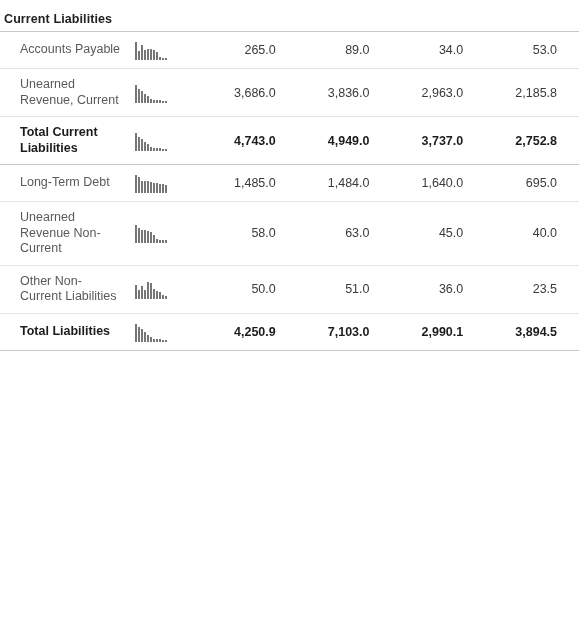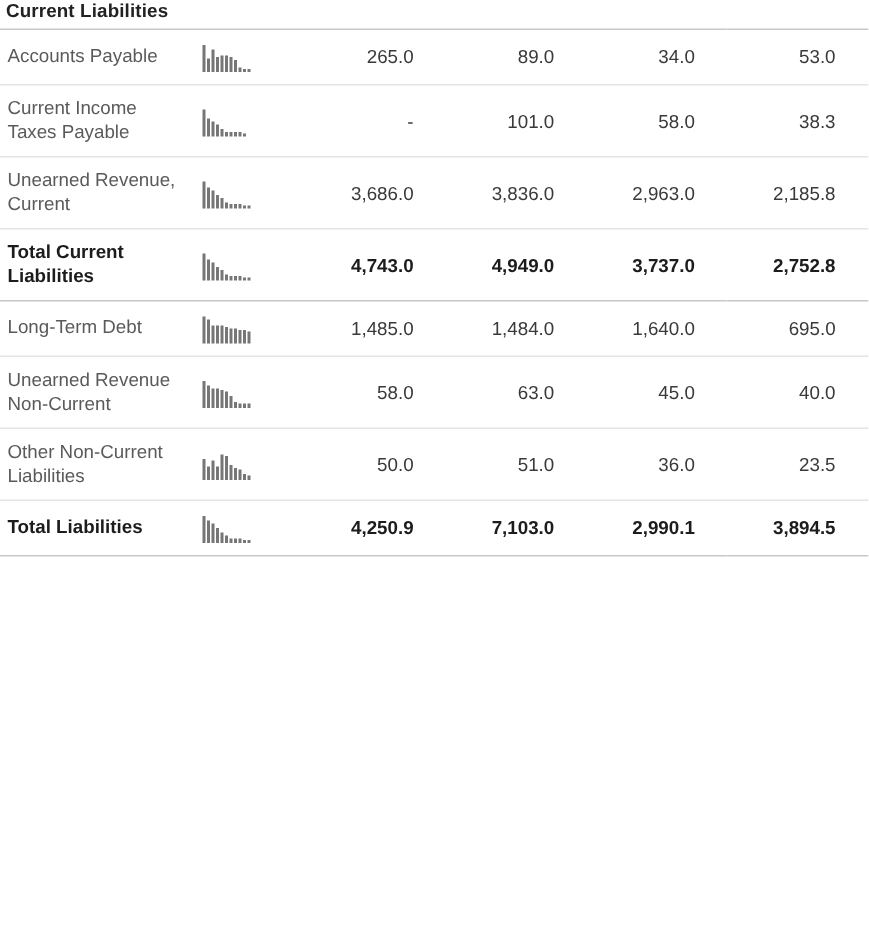--- a/index.html
+++ b/index.html
@@ -21,21 +21,21 @@
     border-collapse: collapse;
     table-layout: fixed;
   }
 
   .financial-table col.c-label   { width: 122px; }
   .financial-table col.c-spark   { width: 82px;  }
   .financial-table col.c-val     { width: 93.75px; }
 
   
   tr.section-header > td {
-    padding: 0 0 4px 4px;
+    padding: 12px 0 4px 4px;
     vertical-align: bottom;
     border-bottom: 1px solid #c8c8c8;
     margin-left: 36px;
   }
   tr.section-header .section-title {
     font-size: 12.5px;
     font-weight: bold;
     color: #222222;
     line-height: 15px;
     letter-spacing: 0.1px;
@@ -44,21 +44,21 @@
     padding-top: 40px;
   }
 
   
   tr.data-row > td {
     border-bottom: 1px solid #e4e4e4;
     padding: 8px 0 8px 0;
     vertical-align: middle;
   }
   tr.data-row > td.cell-label {
-    padding-left: 5px;
+    padding-left: 20px;
     font-size: 12.5px;
     line-height: 15.5px;
     color: #5a5a5a;
     text-align: left;
   }
   tr.data-row > td.cell-spark {
     padding-left: 0;
     padding-right: 0;
   }
   tr.data-row > td.cell-value {
@@ -129,42 +129,20 @@
             <div class="bar" style="height: 2px; background: rgb(118, 118, 118);"></div>
             <div class="bar" style="height: 2px; background: rgb(118, 118, 118);"></div>
           </div>
         </td>
         <td class="cell-value">265.0</td>
         <td class="cell-value">89.0</td>
         <td class="cell-value">34.0</td>
         <td class="cell-value">53.0</td>
       </tr>
       <tr class="data-row">
-        <td class="cell-label">Current Income Taxes Payable</td>
-        <td class="cell-spark">
-          <div class="sparkline">
-            <div class="bar" style="height: 18px; background: rgb(118, 118, 118);"></div>
-            <div class="bar" style="height: 12px; background: rgb(118, 118, 118);"></div>
-            <div class="bar" style="height: 10px; background: rgb(118, 118, 118);"></div>
-            <div class="bar" style="height: 8px; background: rgb(118, 118, 118);"></div>
-            <div class="bar" style="height: 5px; background: rgb(118, 118, 118);"></div>
-            <div class="bar" style="height: 3px; background: rgb(118, 118, 118);"></div>
-            <div class="bar" style="height: 3px; background: rgb(118, 118, 118);"></div>
-            <div class="bar" style="height: 3px; background: rgb(118, 118, 118);"></div>
-            <div class="bar" style="height: 3px; background: rgb(118, 118, 118);"></div>
-            <div class="bar" style="height: 2px; background: rgb(118, 118, 118);"></div>
-            <div class="bar" style="background: transparent; height: 1px;"></div>
-          </div>
-        </td>
-        <td class="cell-value">-</td>
-        <td class="cell-value">101.0</td>
-        <td class="cell-value">58.0</td>
-        <td class="cell-value">38.3</td>
-      </tr>
-      <tr class="data-row">
         <td class="cell-label">Unearned Revenue, Current</td>
         <td class="cell-spark">
           <div class="sparkline">
             <div class="bar" style="height: 18px; background: rgb(118, 118, 118);"></div>
             <div class="bar" style="height: 14px; background: rgb(118, 118, 118);"></div>
             <div class="bar" style="height: 12px; background: rgb(118, 118, 118);"></div>
             <div class="bar" style="height: 9px; background: rgb(118, 118, 118);"></div>
             <div class="bar" style="height: 7px; background: rgb(118, 118, 118);"></div>
             <div class="bar" style="height: 4px; background: rgb(118, 118, 118);"></div>
             <div class="bar" style="height: 3px; background: rgb(118, 118, 118);"></div>

